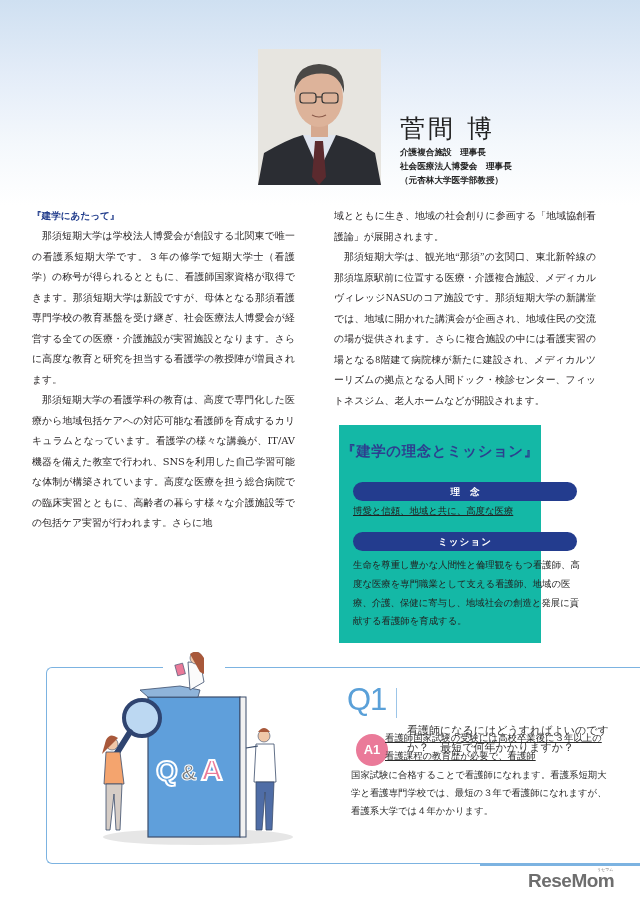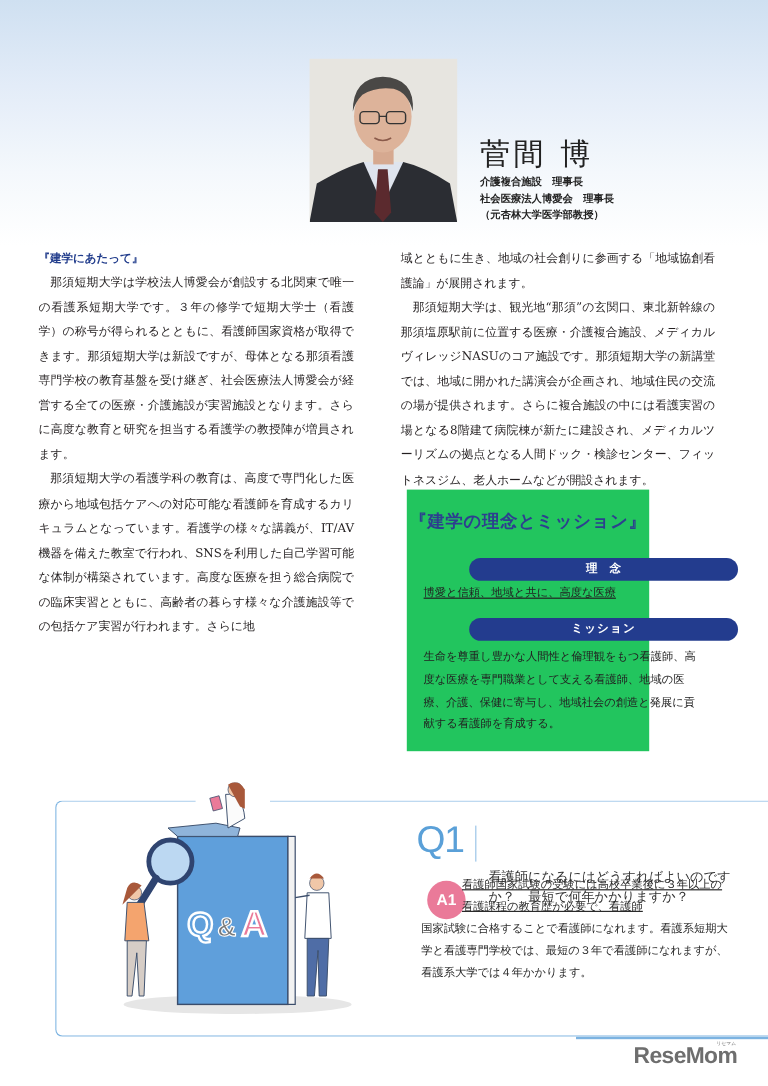--- a/index.html
+++ b/index.html
@@ -25,41 +25,41 @@
   }
   .titles { position: absolute; left: 400px; top: 145px; font-size: 8.6px; line-height: 14px; color: #222; font-weight: bold; }
   .titles div { white-space: nowrap; }
 
   
   .col {
     position: absolute; font-family: "DejaVu Serif", "Liberation Serif", serif;
     font-size: 9.9px; line-height: 20.5px; color: #231f20; text-align: justify;
   }
   .col-left { left: 32px; top: 206px; width: 263px; }
-  .col-right { left: 334px; top: 206px; width: 262px; }
+  .col-right { left: 334px; top: 206px; width: 262px; font-family: Liberation Serif, serif; }
   .col p { text-indent: 1em; }
   .col p.no-indent { text-indent: 0; }
   .section-heading {
     font-family: "DejaVu Sans", "Liberation Sans", sans-serif;
     font-weight: bold; color: #223d8c; font-size: 9.6px; line-height: 20px; text-indent: 0;
   }
 
   
   .mission-box {
-    position: absolute; left: 339px; top: 408px; width: 202px; height: 218px;
-    background: #22c55e;
+    position: absolute; left: 339px; top: 425px; width: 202px; height: 218px;
+    background: #14b8a6;
   }
   .mission-title {
     position: absolute; left: 0; top: 17px; width: 100%; text-align: center;
     font-size: 14.5px; font-weight: bold; color: #2d3f8f; letter-spacing: 0.5px;
   }
   .pill {
     position: absolute; left: 14px; width: 224px; height: 19px; border-radius: 10px;
     background: #233c8e; color: #fff; font-size: 9.6px; font-weight: bold;
-    text-align: center; line-height: 19px; letter-spacing: 1px; margin-left: 38px;
+    text-align: center; line-height: 19px; letter-spacing: 1px;
   }
   .pill-rinen { top: 57px; letter-spacing: 10px; padding-left: 10px; }
   .pill-mission { top: 107px; }
   .rinen-text { position: absolute; left: 14px; top: 80px; font-size: 9.4px; color: #222; white-space: nowrap; text-decoration: underline; }
   .mission-text { position: absolute; left: 14px; top: 131px; width: 230px; font-size: 9.4px; line-height: 18.8px; color: #222; }
 
   
   .qa-frame {
     position: absolute; left: 46px; top: 667px; width: 594px; height: 197px;
     border: 1.5px solid #7cb3e1; border-right: none; border-radius: 6px 0 0 6px;

